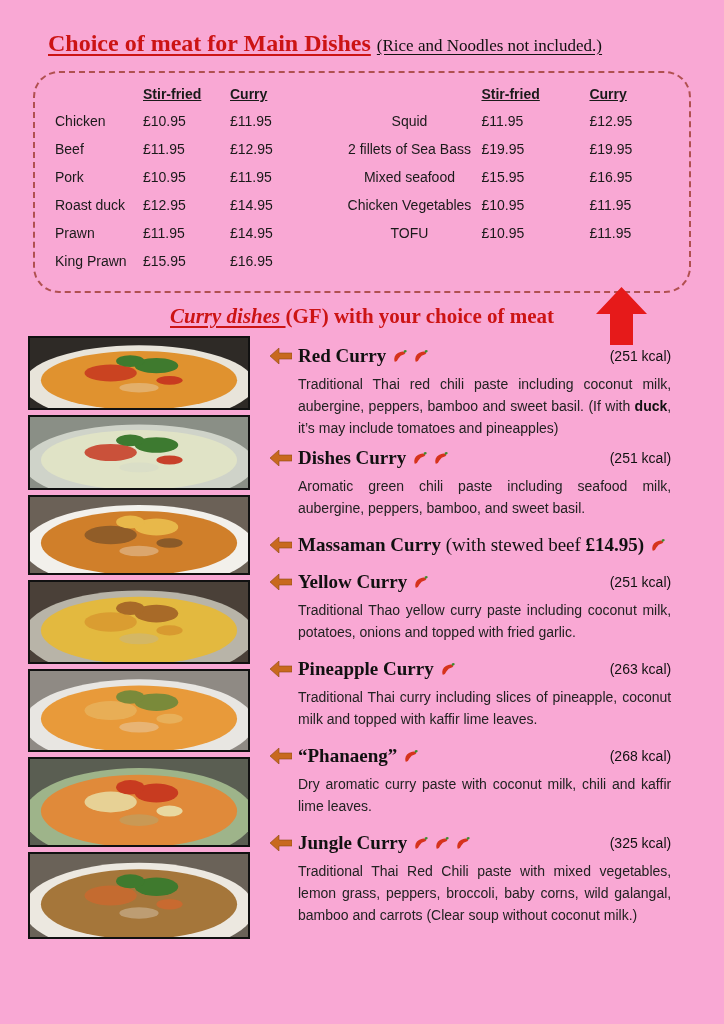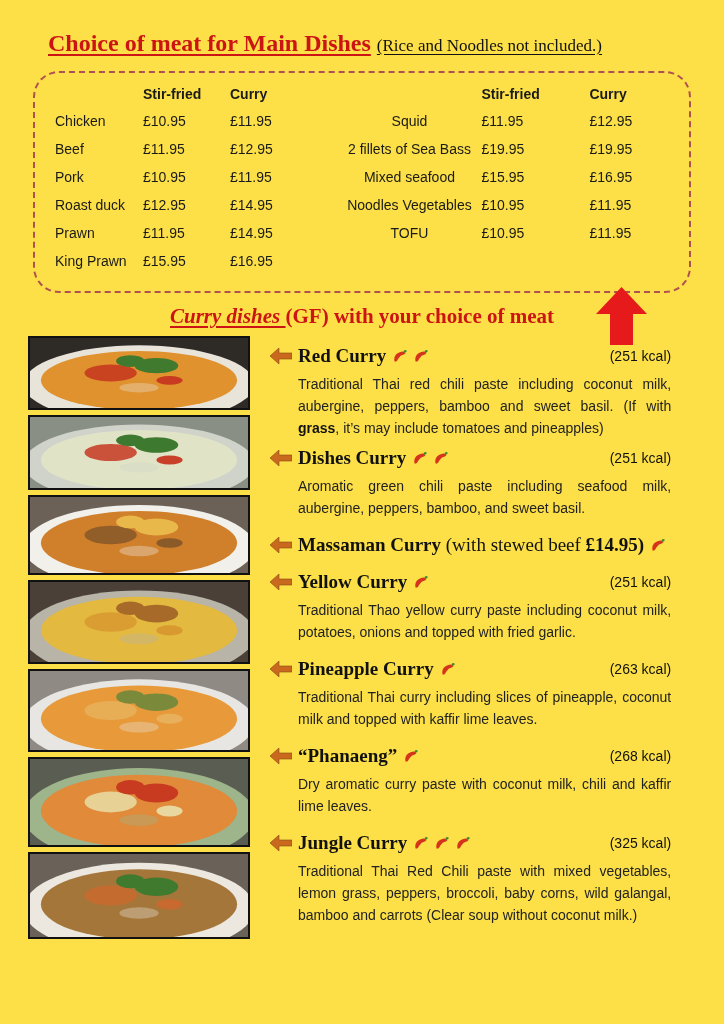--- a/index.html
+++ b/index.html
@@ -1,19 +1,19 @@
 <!DOCTYPE html>
 <html><head>
 <meta charset="utf-8">
 <style>
   html,body{margin:0;padding:0;background:#ffffff;}
   .page{
     position:relative;
     width:724px;height:1024px;
-    background:#fde047;
+    background:#f9a8d4;
     overflow:hidden;
     font-family:"Liberation Sans",sans-serif;
     color:#1a1a1a;
   }
 
   
   .header{margin:30px 0 0 48px;white-space:nowrap;}
   .header .main-title{
     font-family:"Liberation Serif",serif;
     font-weight:bold;font-size:24px;color:#cc1414;
@@ -30,21 +30,21 @@
   .price-box{
     margin:14px 33px 0 33px;
     border:2px dashed #b05050;
     border-radius:26px;
     padding:8px 0 14px 20px;
     box-sizing:border-box;
     height:222px;
   }
   table.prices{border-collapse:collapse;display:inline-table;vertical-align:top;font-size:14px;}
   table.prices td,table.prices th{padding:0;height:28px;text-align:left;font-weight:normal;vertical-align:middle;}
-  table.prices th{font-weight:bold;height:26px;margin-top:36px;}
+  table.prices th{font-weight:bold;text-decoration:underline;height:26px;margin-top:36px;}
   table.left-t .c-item{width:88px;}
   table.left-t .c-p1{width:87px;}
   table.left-t .c-p2{width:85px;}
   table.right-t{margin-left:18px;}
   table.right-t .c-item{width:144px;text-align:center;}
   table.right-t .c-p1{width:108px;}
   table.right-t .c-p2{width:80px;}
   td.shift{padding-left:12px;}
 
   
@@ -152,21 +152,21 @@
             <td class="c-item">2 fillets of Sea Bass</td>
             <td class="c-p1">£19.95</td>
             <td class="c-p2">£19.95</td>
           </tr>
       <tr>
             <td class="c-item">Mixed seafood</td>
             <td class="c-p1">£15.95</td>
             <td class="c-p2">£16.95</td>
           </tr>
       <tr>
-            <td class="c-item">Noodles Vegetables</td>
+            <td class="c-item">Chicken Vegetables</td>
             <td class="c-p1 shift">£10.95</td>
             <td class="c-p2">£11.95</td>
           </tr>
       <tr>
             <td class="c-item">TOFU</td>
             <td class="c-p1 shift">£10.95</td>
             <td class="c-p2">£11.95</td>
           </tr>
     </tbody></table>
   </div>
@@ -269,21 +269,21 @@
      <path fill="#d6331c" d="M3,16 Q1.5,9 7,6 Q12,3 15,5 Q16.5,6 14.5,7.3 Q9.5,8.5 7.3,12.5 Q6,16.5 3,16 Z"></path>
      <path fill="#3f8a2e" d="M14,3 Q16,1.4 17.5,3.6 Q16.6,6 14.2,5.6 Q13.2,4.2 14,3 Z"></path>
    </svg>
               <svg viewBox="0 0 20 20">
      <path fill="#d6331c" d="M3,16 Q1.5,9 7,6 Q12,3 15,5 Q16.5,6 14.5,7.3 Q9.5,8.5 7.3,12.5 Q6,16.5 3,16 Z"></path>
      <path fill="#3f8a2e" d="M14,3 Q16,1.4 17.5,3.6 Q16.6,6 14.2,5.6 Q13.2,4.2 14,3 Z"></path>
    </svg>
             </span>
           <span class="kcal">(251 kcal)</span>
         </div>
-        <p class="desc"><span>Traditional Thai red chili paste including coconut milk, aubergine, peppers, bamboo and sweet basil. (If with </span><b>grass</b><span>, it’s may include tomatoes and pineapples)</span></p>
+        <p class="desc"><span>Traditional Thai red chili paste including coconut milk, aubergine, peppers, bamboo and sweet basil. (If with </span><b>duck</b><span>, it’s may include tomatoes and pineapples)</span></p>
       </div>
 
       <div class="tblock">
         <div class="trow">
           <span class="larrow"><svg viewBox="0 0 22 16">
      <polygon points="0,8 9,0 9,5 22,5 22,11 9,11 9,16" fill="#c8691e" stroke="#8a4a12" stroke-width="0.6"></polygon>
    </svg></span>
           <h3 class="dname"><span class="nb">Dishes Curry</span><span class="nr"></span><span class="nb"></span></h3>
           <span class="chilis">
               <svg viewBox="0 0 20 20">

